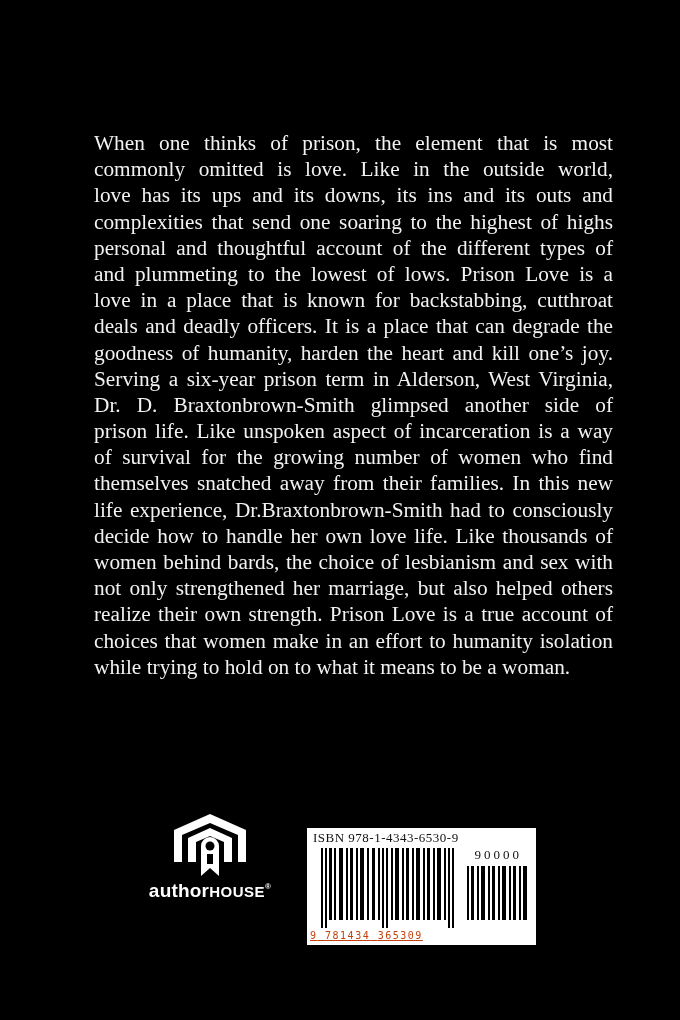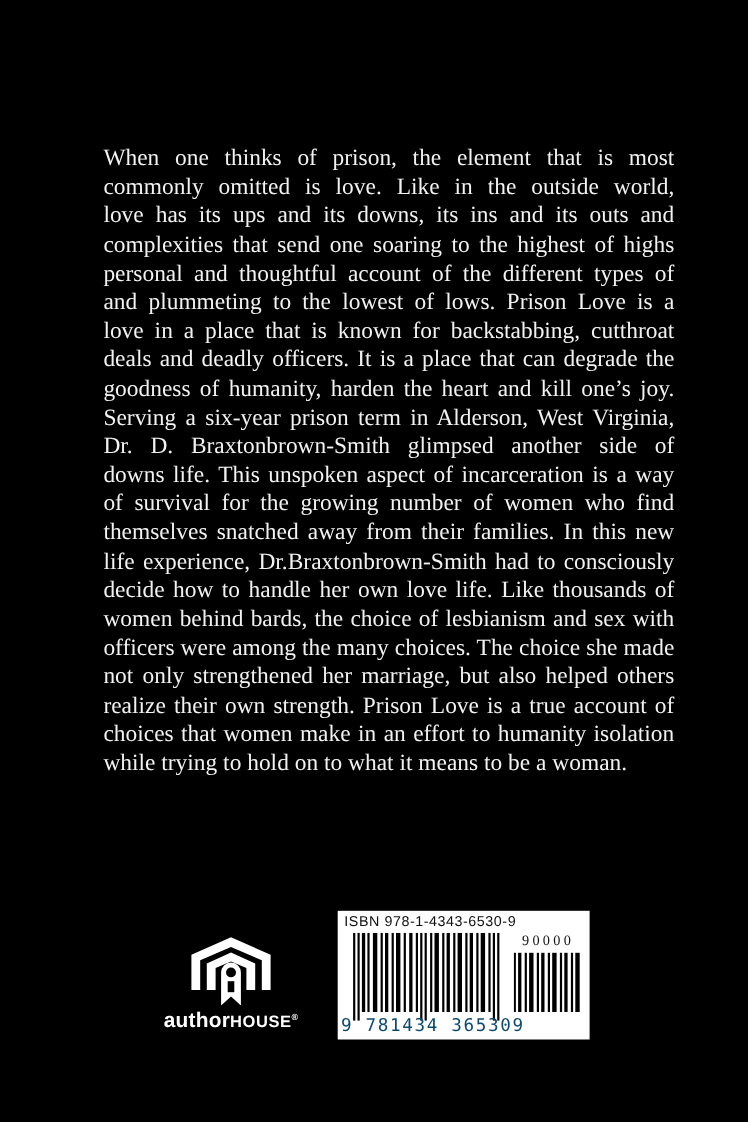--- a/index.html
+++ b/index.html
@@ -23,21 +23,21 @@
       white-space: nowrap;
       text-align: justify;
       text-align-last: justify;
       height: 26.2px;
       margin-left: 32px;
     }
     .blurb .line.last { text-align-last: left; }
 
     .publisher {
       position: absolute;
-      left: 140px; top: 850px;
+      left: 140px; top: 812px;
       width: 140px;
       text-align: center;
       color: #ffffff;
     }
     .publisher svg { display: block; margin: 0 auto; }
     .publisher .brand {
       margin-top: 4px;
       font-family: "Liberation Sans", "DejaVu Sans", sans-serif;
       font-size: 19px;
       font-weight: bold;
@@ -49,69 +49,69 @@
 
     .barcode-box {
       position: absolute;
       left: 307px; top: 828px;
       width: 229px; height: 117px;
       background: #ffffff;
     }
     .isbn-text {
       position: absolute;
       left: 6px; top: 2px;
-      font-family: Liberation Sans, sans-serif;
+      font-family: Liberation Serif, serif;
       font-size: 13px;
       color: #111;
       letter-spacing: 0.5px;
       white-space: nowrap;
       text-align: center;
     }
     .price-text {
       position: absolute;
       right: 14px; top: 19px;
       font-family: Liberation Serif, serif;
       font-size: 13px;
       letter-spacing: 3px;
       color: #111;
     }
     .ean-digits {
       position: absolute;
       left: 3px; bottom: 4px;
       font-family: "DejaVu Sans Mono", "Liberation Mono", monospace;
-      font-size: 16px;
-      color: #0c4a6e;
+      font-size: 10px;
+      color: #c2410c;
       letter-spacing: 1.5px;
       white-space: nowrap;
+      text-decoration: underline;
     }
     .bars-main { position: absolute; left: 10px; top: 20px; }
     .bars-addon { position: absolute; left: 160px; top: 38px; }
   </style>
 </head>
 <body>
 
 <div class="blurb">
   <span class="line">When one thinks of prison, the element that is most</span>
   <span class="line">commonly omitted is love. Like in the outside world,</span>
   <span class="line">love has its ups and its downs, its ins and its outs and</span>
   <span class="line">complexities that send one soaring to the highest of highs</span>
   <span class="line">personal and thoughtful account of the different types of</span>
   <span class="line">and plummeting to the lowest of lows. Prison Love is a</span>
   <span class="line">love in a place that is known for backstabbing, cutthroat</span>
   <span class="line">deals and deadly officers. It is a place that can degrade the</span>
   <span class="line">goodness of humanity, harden the heart and kill one’s joy.</span>
   <span class="line">Serving a six-year prison term in Alderson, West Virginia,</span>
   <span class="line">Dr. D. Braxtonbrown-Smith glimpsed another side of</span>
-  <span class="line">downs life. This unspoken aspect of incarceration is a way</span>
+  <span class="line">prison life. Like unspoken aspect of incarceration is a way</span>
   <span class="line">of survival for the growing number of women who find</span>
   <span class="line">themselves snatched away from their families. In this new</span>
   <span class="line">life experience, Dr.Braxtonbrown-Smith had to consciously</span>
   <span class="line">decide how to handle her own love life. Like thousands of</span>
   <span class="line">women behind bards, the choice of lesbianism and sex with</span>
-  <span class="line">officers were among the many choices. The choice she made</span>
   <span class="line">not only strengthened her marriage, but also helped others</span>
   <span class="line">realize their own strength. Prison Love is a true account of</span>
   <span class="line">choices that women make in an effort to humanity isolation</span>
   <span class="line last">while trying to hold on to what it means to be a woman.</span>
 </div>
 
 <div class="publisher">
   <svg width="84" height="64" viewBox="0 0 84 64">
 
     <path d="M6 18 L42 2 L78 18 L78 50 L70 50 L70 23 L42 11 L14 23 L14 50 L6 50 Z" fill="#fff"></path>

